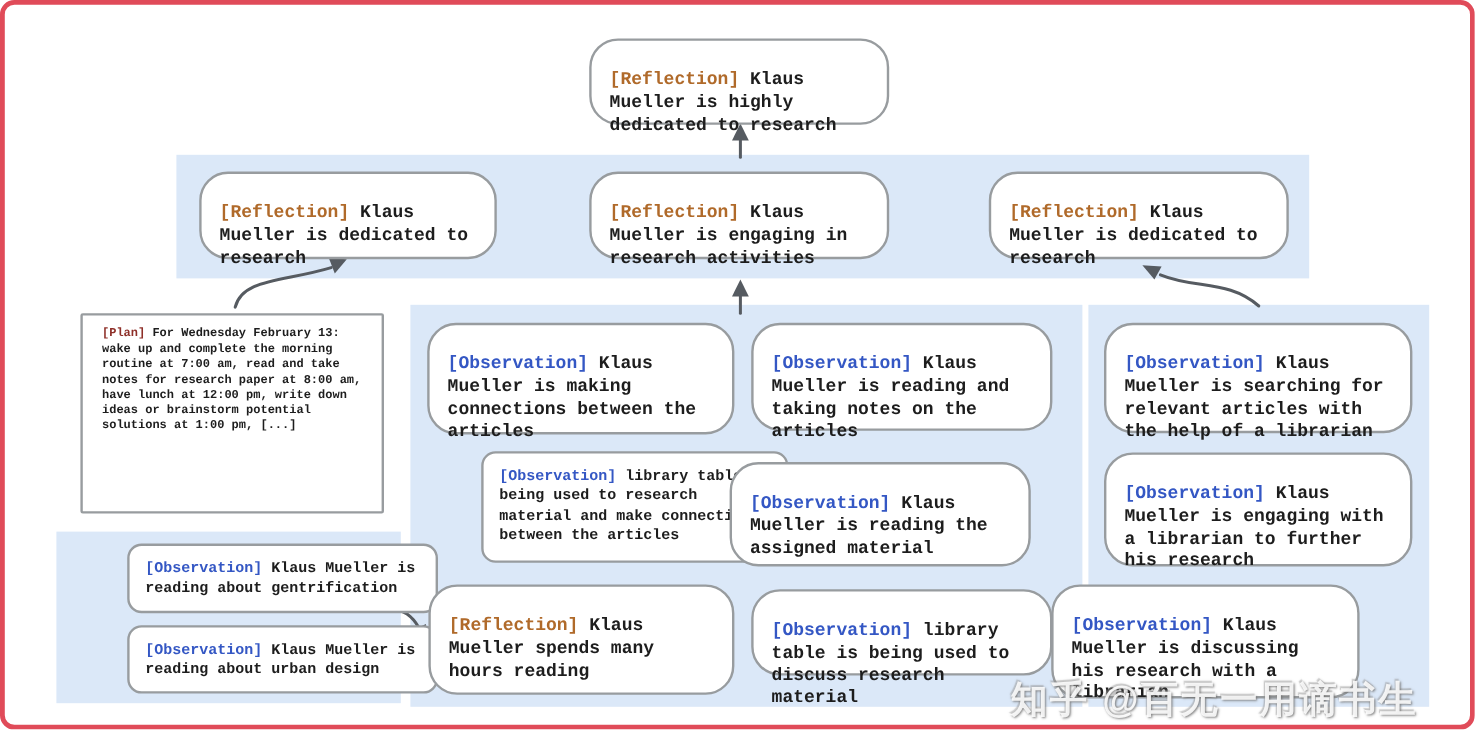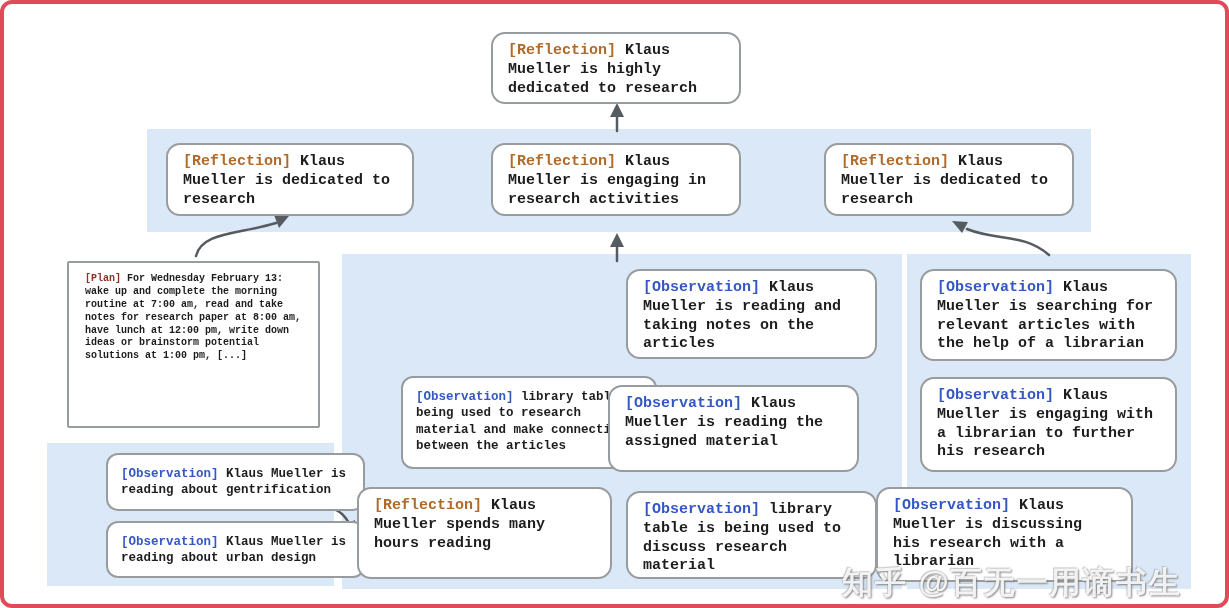--- a/index.html
+++ b/index.html
@@ -4,21 +4,21 @@
 <style>
   html,body{margin:0;padding:0;background:#fff;}
   #canvas{
     position:relative;width:1229px;height:608px;box-sizing:border-box;
     background:#fff;border:4px solid #e04b59;border-radius:12px;overflow:hidden;
     font-family:"Liberation Mono","DejaVu Sans Mono",monospace;
   }
   .band{position:absolute;background:#dbe8f8;}
   .node{
     position:absolute;box-sizing:border-box;background:#fff;
-    border:2px solid #989c9f;border-radius:14px;padding:8px 15px;
+    border:2px solid #989c9f;border-radius:24px;padding:24px 15px;
     font-weight:bold;font-size:15px;line-height:1.25;color:#1d1d1d;
     letter-spacing:0;
   }
   .node .tag{font-weight:bold;}
   .tag.reflection{color:#b06a2a;}
   .tag.observation{color:#3457c4;}
   .tag.plan{color:#8e2f28;}
   .node.small{font-size:12.5px;line-height:1.3;border-radius:12px;padding:11px 13px;margin-left:45px;}
   .node.plan-box{font-size:10px;line-height:1.29;padding:10px 16px;border-radius:2px;}
   svg.arrows{position:absolute;left:0;top:0;pointer-events:none;}
@@ -83,38 +83,42 @@
 
   <div class="node small" style="left:57px;top:449px;width:259px;height:58px">
     <span class="tag observation">[Observation] </span>
     <span>Klaus Mueller is reading about gentrification</span>
   </div>
   <div class="node small" style="left:57px;top:517px;width:259px;height:57px">
     <span class="tag observation">[Observation] </span>
     <span>Klaus Mueller is reading about urban design</span>
   </div>
 
+  <div class="node" style="left:352px;top:265px;width:256px;height:93px">
+    <span class="tag observation">[Observation] </span>
+    <span>Klaus Mueller is making connections between the articles</span>
+  </div>
   <div class="node small" style="left:352px;top:372px;width:256px;height:93px">
     <span class="tag observation">[Observation] </span>
     <span>library table is being used to research material and make connections between the articles</span>
   </div>
   <div class="node" style="left:353px;top:483px;width:255px;height:92px">
     <span class="tag reflection">[Reflection] </span>
     <span>Klaus Mueller spends many hours reading</span>
   </div>
 
   <div class="node" style="left:622px;top:265px;width:251px;height:90px">
     <span class="tag observation">[Observation] </span>
     <span>Klaus Mueller is reading and taking notes on the articles</span>
   </div>
   <div class="node" style="left:604px;top:381px;width:251px;height:87px">
     <span class="tag observation">[Observation] </span>
     <span>Klaus Mueller is reading the assigned material</span>
   </div>
-  <div class="node" style="left:622px;top:487px;width:251px;height:88px">
+  <div class="node" style="left:622px;top:487px;width:251px;height:72px">
     <span class="tag observation">[Observation] </span>
     <span>library table is being used to discuss research material</span>
   </div>
 
   <div class="node" style="left:916px;top:265px;width:257px;height:92px">
     <span class="tag observation">[Observation] </span>
     <span>Klaus Mueller is searching for relevant articles with the help of a librarian</span>
   </div>
   <div class="node" style="left:916px;top:373px;width:257px;height:95px">
     <span class="tag observation">[Observation] </span>

